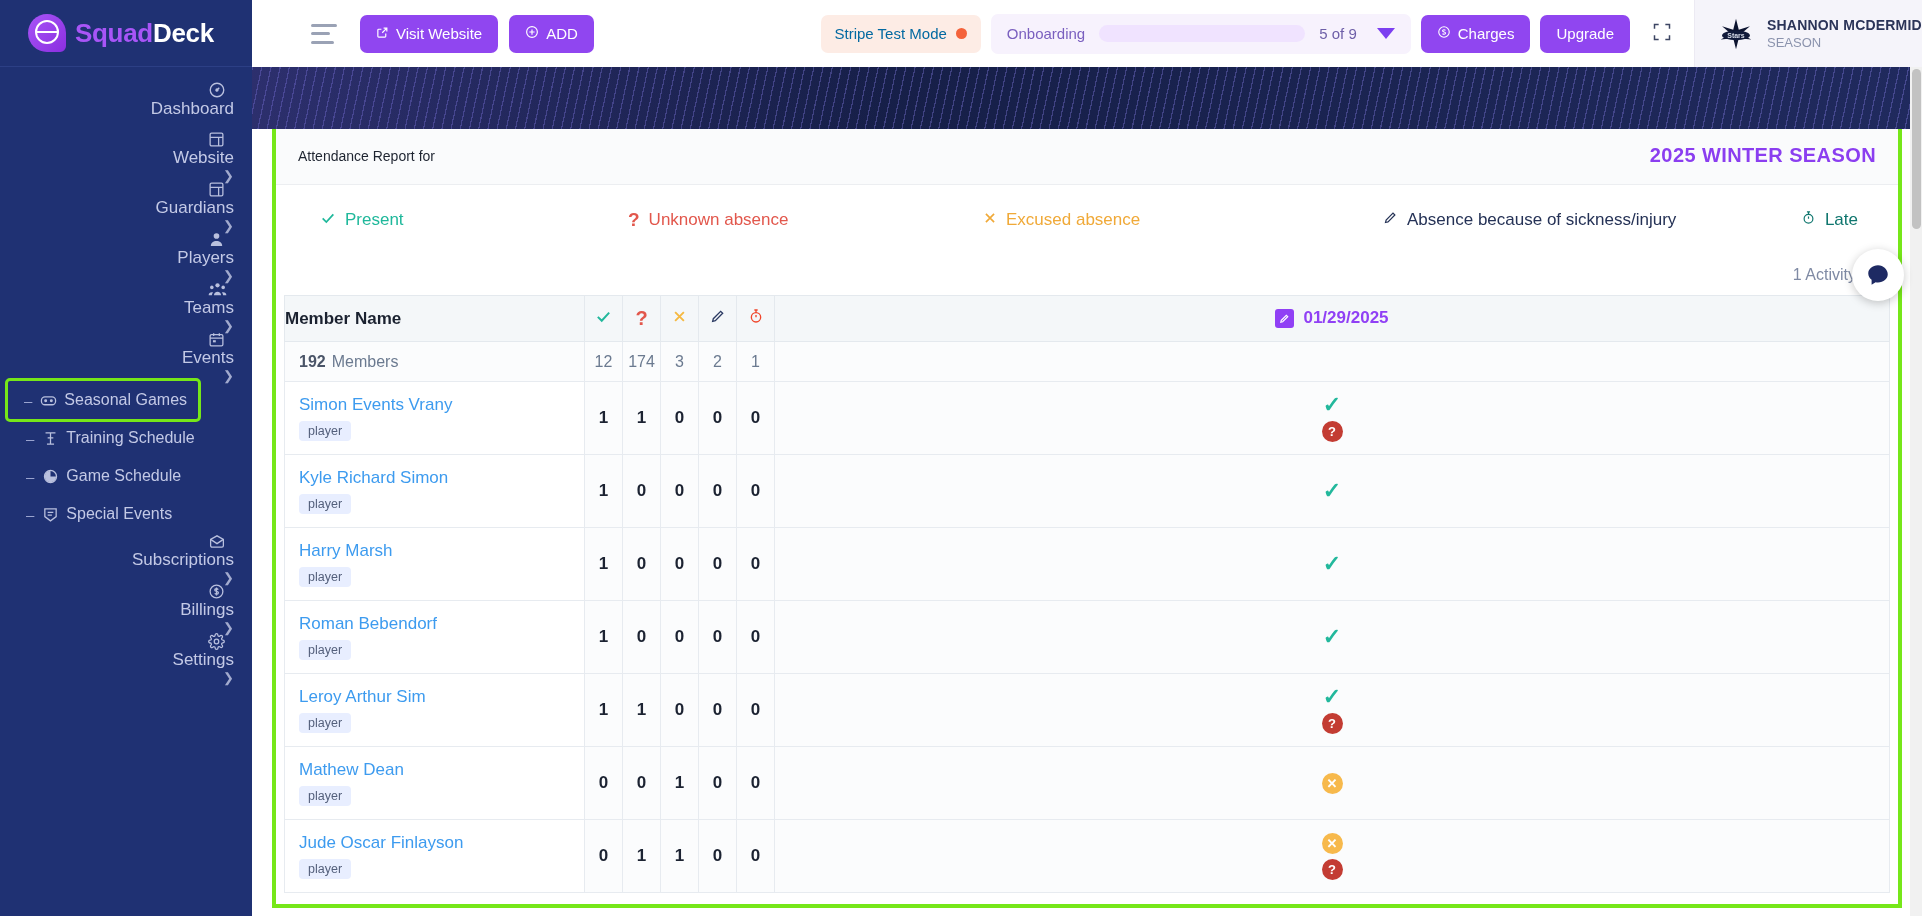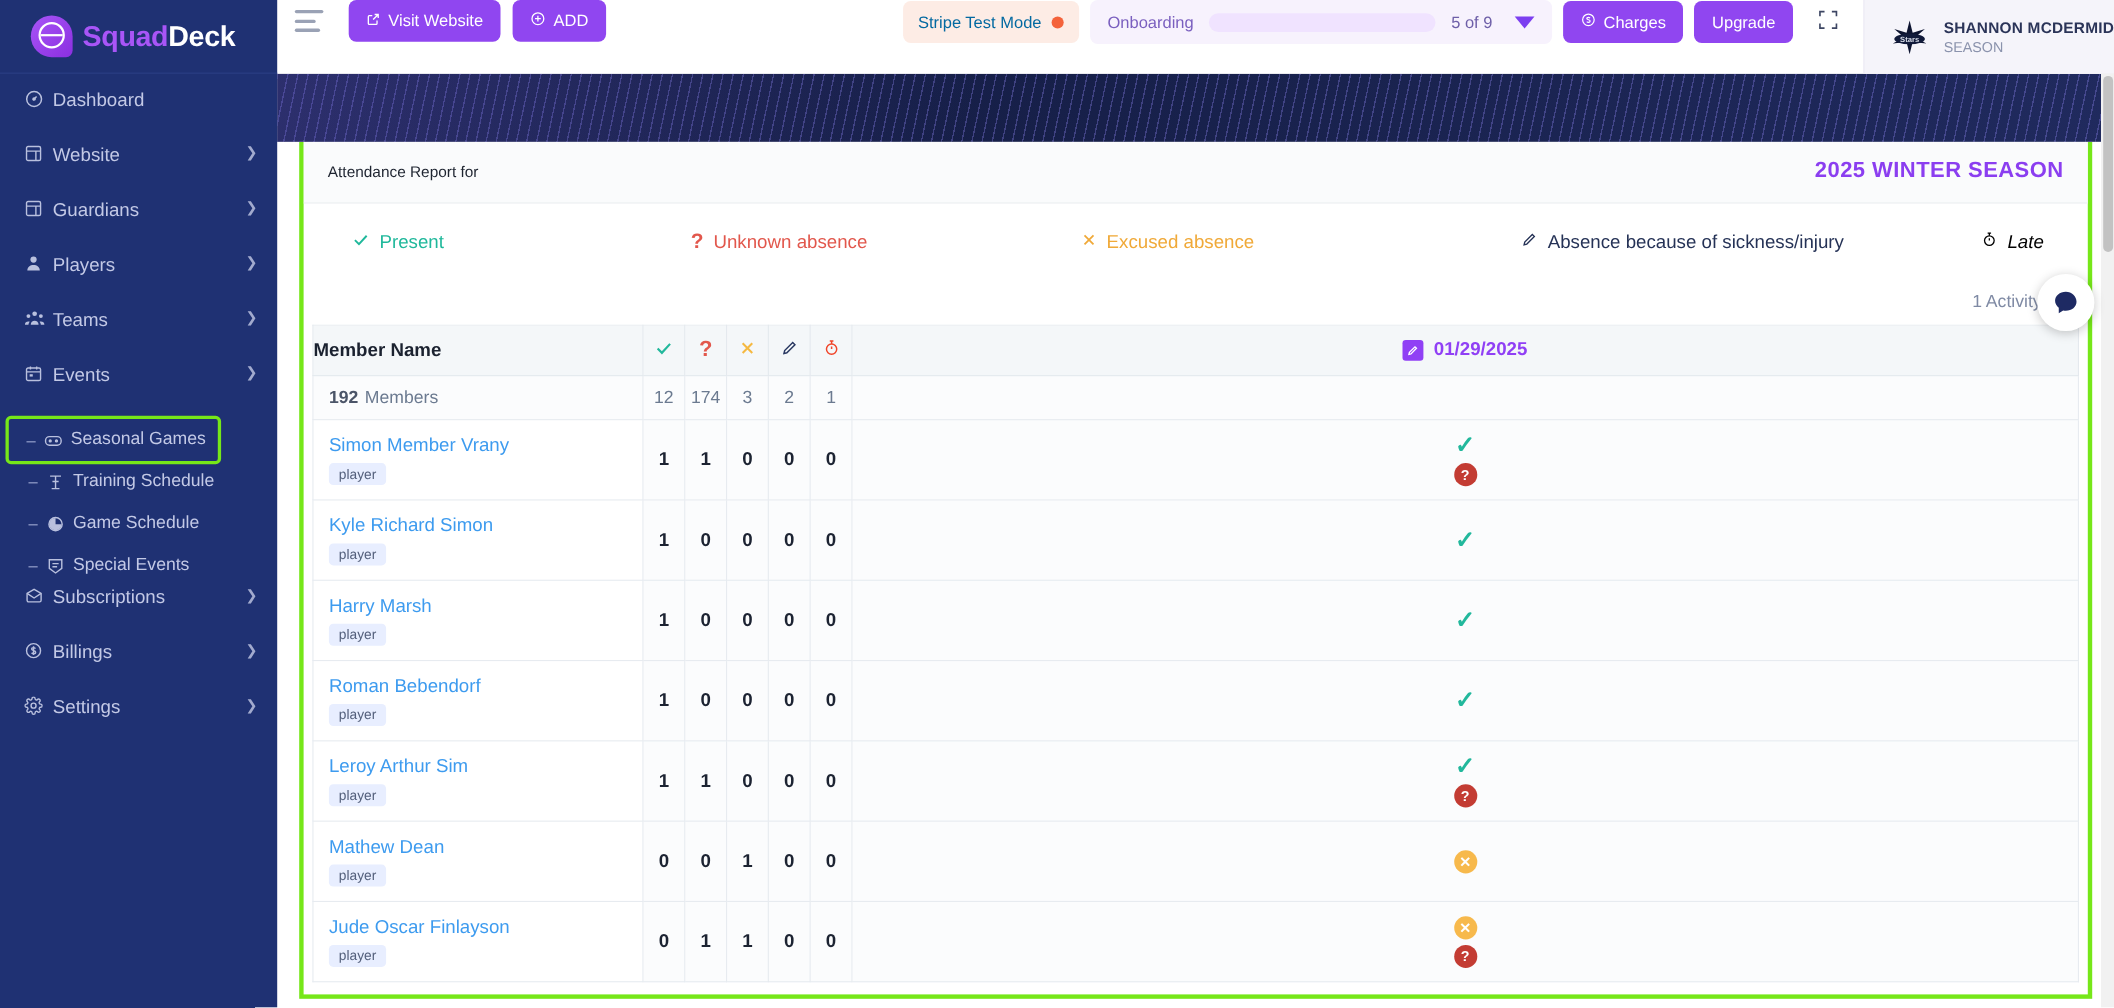--- a/index.html
+++ b/index.html
@@ -25,24 +25,24 @@
   }
   .brand-mark {
     width: 38px; height: 38px; position: relative; flex: none;
   }
   .brand-text { font-size: 26px; font-weight: 700; letter-spacing: -0.3px; }
   .brand-text .b1 { color: #a855f7; }
   .brand-text .b2 { color: #ffffff; }
 
   .nav { padding-top: 14px; flex: 1; overflow: hidden; }
   .nav-item {
-    display: flex; align-items: flex-start;
+    display: flex; align-items: flex-end;
     height: 50px; padding: 0 18px 0 22px;
     color: #c3c9e6; font-size: 17px;
-    cursor: pointer; position: relative;
+    cursor: pointer; position: relative; flex-direction: column;
   }
   .nav-ico {
     width: 26px; flex: none; display: flex; align-items: center;
     justify-content: flex-start; color: #b9c0de;
   }
   .nav-label { flex: 1; }
   .nav-caret { color: #b9c0de; font-size: 13px; opacity: .85; }
 
   .nav-sub {
     display: flex; align-items: center;
@@ -58,22 +58,22 @@
     border-radius: 2px;
     width: 190px;
   }
 
   
   #right { flex: 1; height: 916px; display: flex; flex-direction: column; position: relative; }
 
   
   #topbar {
     height: 67px; min-height: 67px; background: #fff;
-    display: flex; align-items: flex-start; gap: 0;
-    position: relative; z-index: 12;
+    display: flex; align-items: center; gap: 0;
+    position: relative; z-index: 12; margin-left: 43px;
   }
   .hamburger {
     width: 26px; height: 20px; margin-left: 16px; margin-right: 12px;
     display: flex; flex-direction: column; justify-content: space-between;
     cursor: pointer;
   }
   .hamburger span { height: 3px; background: #9aa2b5; border-radius: 2px; display: block; }
   .hamburger span:nth-child(1) { width: 100%; }
   .hamburger span:nth-child(2) { width: 74%; }
   .hamburger span:nth-child(3) { width: 88%; }
@@ -176,21 +176,21 @@
   .legend {
     height: 70px; min-height: 70px;
     display: flex; align-items: center;
     padding: 0 40px 0 22px; gap: 0;
   }
   .legend-item { display: flex; align-items: center; gap: 9px; font-size: 17px; }
   .lg1 { color: #1fb89b; width: 330px; padding-left: 22px; }
   .lg2 { color: #e2574c; width: 355px; }
   .lg3 { color: #f0a938; width: 400px; }
   .lg4 { color: #253256; flex: 1; }
-  .lg5 { color: #000000; font-style: italic; }
+  .lg5 { color: #0f766e; }
 
   .activity-row {
     height: 40px; min-height: 40px;
     display: flex; justify-content: flex-end; align-items: center;
     padding-right: 42px; font-size: 16px; color: #7f8aa4;
   }
 
   
   .tbl-wrap { flex: 1; overflow: hidden; padding: 0 8px 0 8px; }
   table { border-collapse: collapse; width: 100%; table-layout: fixed; }
@@ -619,21 +619,21 @@
               <tr class="sum">
                 <td class="m-name"><b>192</b>Members</td>
                 <td class="m-num">12</td>
                 <td class="m-num">174</td>
                 <td class="m-num">3</td>
                 <td class="m-num">2</td>
                 <td class="m-num">1</td>
                 <td></td>
               </tr>
               <tr class="datarow">
-                <td class="c1"><div class="pname">Simon Member Vrany</div><span class="badge">player</span></td>
+                <td class="c1"><div class="pname">Simon Events Vrany</div><span class="badge">player</span></td>
                 <td class="numcell">1</td>
                 <td class="numcell">1</td>
                 <td class="numcell">0</td>
                 <td class="numcell">0</td>
                 <td class="numcell">0</td>
                 <td class="markcell">
                   <div class="marks">
                     <span class="mk-check">✓</span>
                     <span class="mk-q">?</span>
                   </div>

